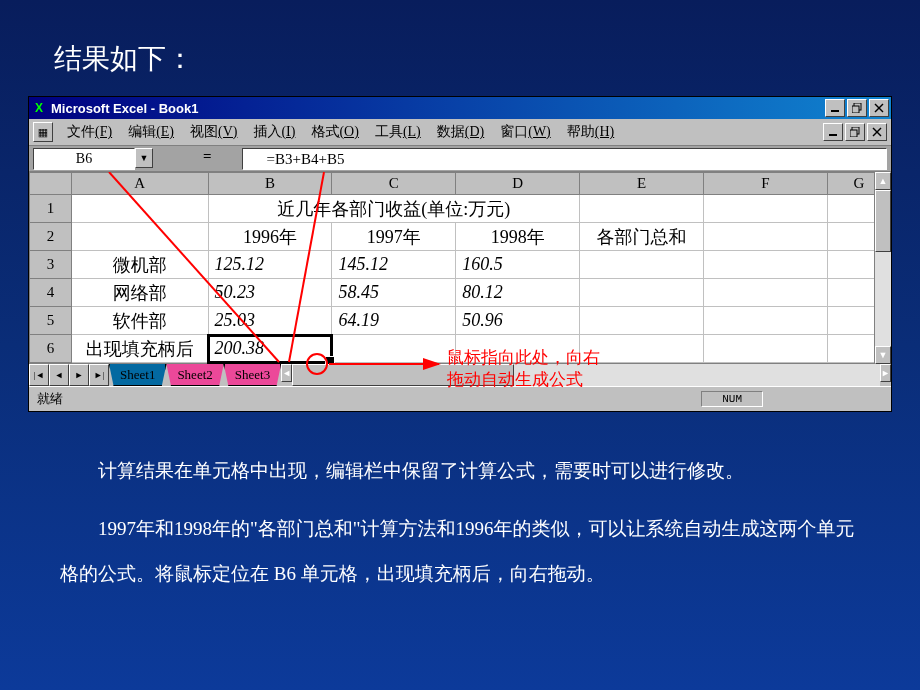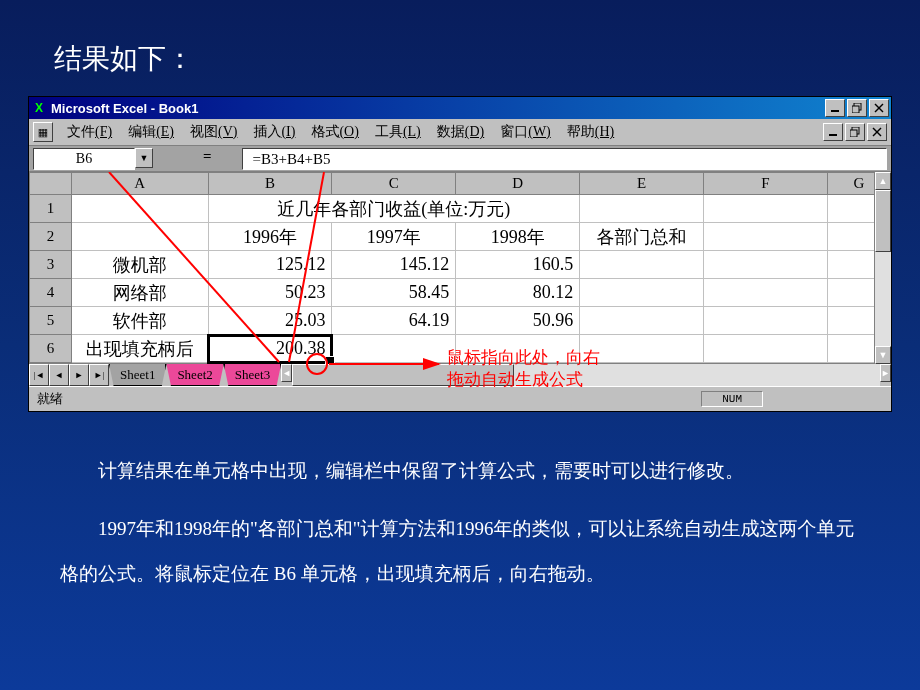--- a/index.html
+++ b/index.html
@@ -124,21 +124,21 @@
     font-weight: bold;
   }
   .formula-input {
     flex: 1;
     height: 20px;
     background: #fff;
     border-top: 1px solid #404040;
     border-left: 1px solid #404040;
     border-right: 1px solid #fff;
     border-bottom: 1px solid #fff;
-    padding: 0 10px;
+    padding: 0 24px;
     display: flex; align-items: center;
   }
   .grid-area {
     background: #c0c0c0;
     position: relative;
     padding-bottom: 0;
   }
   .grid-table {
     border-collapse: collapse;
     width: calc(100% - 0px);
@@ -156,21 +156,21 @@
     box-sizing: border-box;
   }
   .grid-table td {
     border: 1px solid #c0c0c0;
     height: 28px;
     padding: 0 6px;
     box-sizing: border-box;
     text-align: center;
     white-space: nowrap;
   }
-  .grid-table td.num { text-align: right; }
+  .grid-table td.num { text-align: left; font-style: italic; }
   .grid-table .rowhdr {
     background: #c0c0c0;
     text-align: center;
     font-size: 15px;
     border: 1px solid #808080;
   }
   .selected-cell {
     outline: 3px solid #000;
     outline-offset: -2px;
     position: relative;
@@ -213,21 +213,21 @@
   }
   .nav-btn {
     width: 18px;
     background:#c0c0c0;
     border-top:1px solid #fff;border-left:1px solid #fff;
     border-right:1px solid #404040;border-bottom:1px solid #404040;
     display:flex;align-items:center;justify-content:center;font-size:9px;color:#000;
   }
   .sheet-tab {
     padding: 0 10px;
-    background:#a3a3a3;
+    background:#0369a1;
     color:#000;
     font-size:13px;
     border:1px solid #000;
     border-top:none;
     display:flex;align-items:center;
     clip-path: polygon(0 0, 100% 0, 92% 100%, 8% 100%);
   }
   .sheet-tab.inactive { background:#ec4899; }
   .hscroll {
     flex:1; display:flex; align-items:stretch;

